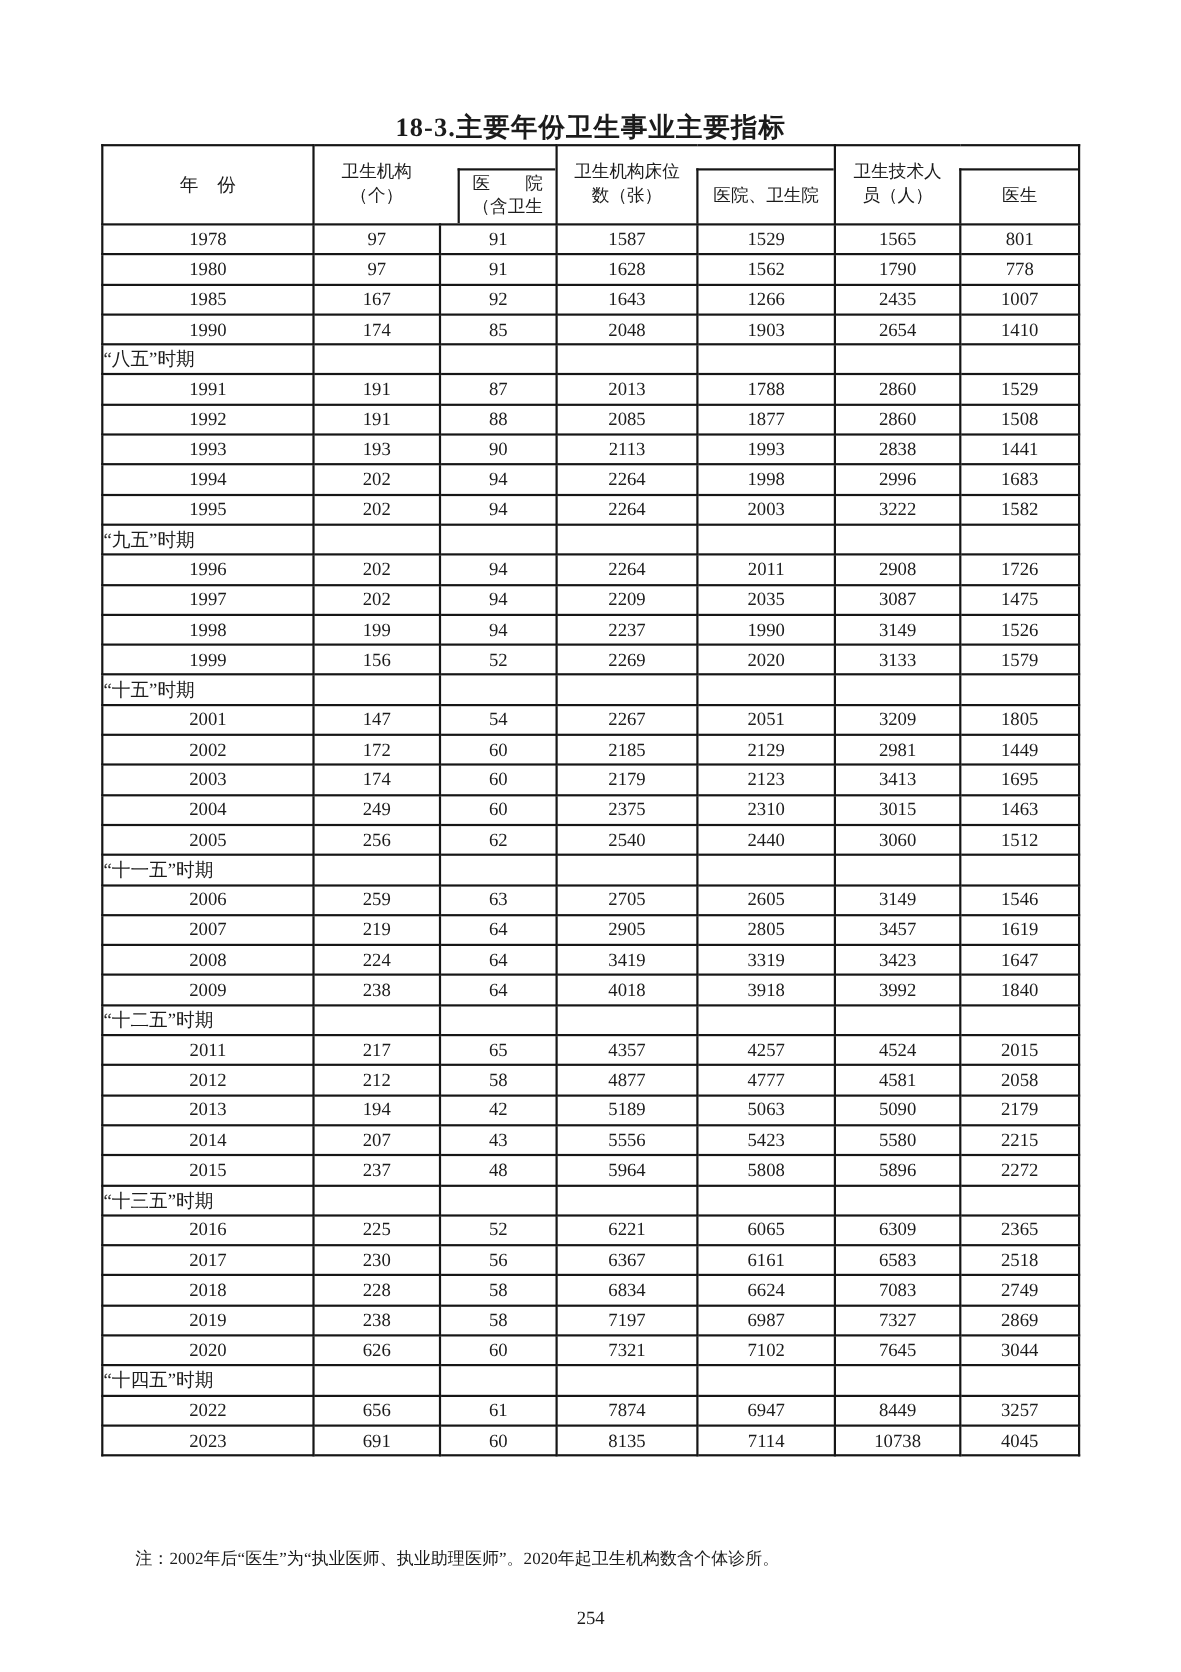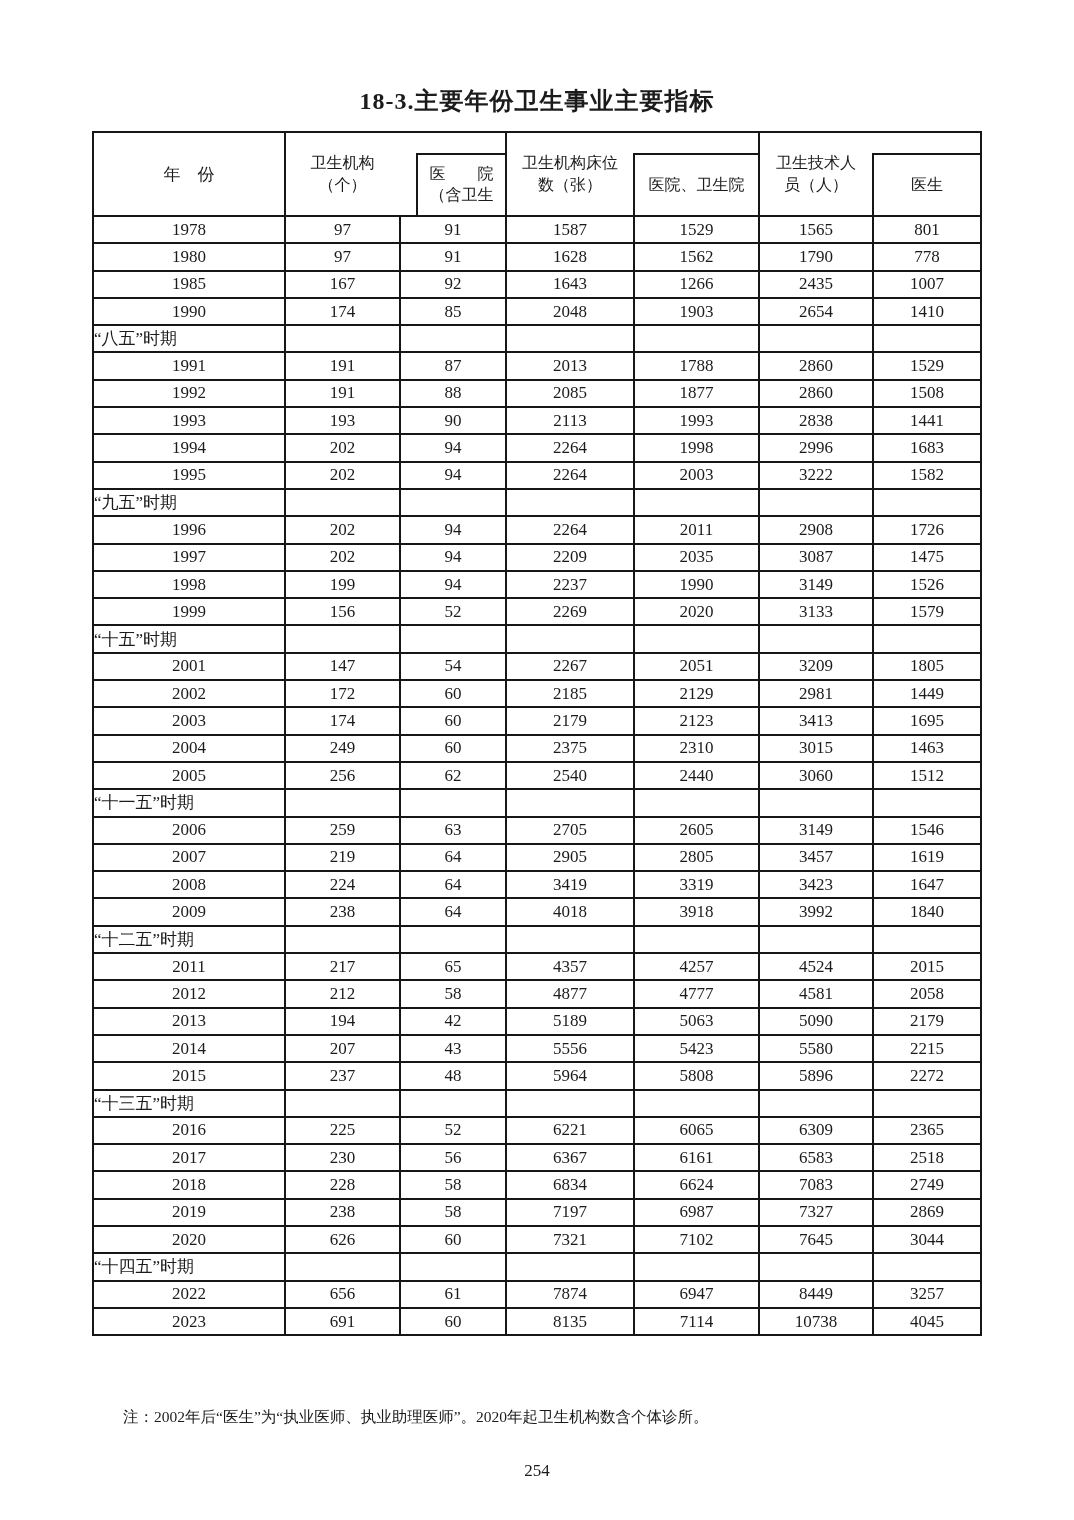--- a/index.html
+++ b/index.html
@@ -9,21 +9,21 @@
   }
   body {
     width: 1074px;
     height: 1520px;
     position: relative;
     font-family: "Liberation Serif", "DejaVu Serif", serif;
     color: #1b1b1b;
   }
   .doc-title {
     position: absolute;
-    top: 85px;
+    top: 100px;
     left: 0;
     width: 100%;
     text-align: center;
     font-size: 24px;
     font-weight: 700;
     letter-spacing: 1px;
   }
   table.stat-table {
     position: absolute;
     left: 92px;
@@ -31,21 +31,21 @@
     width: 888px;
     border-collapse: collapse;
     table-layout: fixed;
   }
   .stat-table th, .stat-table td {
     border: 2px solid #161616;
     padding: 0;
     font-weight: normal;
     overflow: hidden;
   }
-  .stat-table thead tr { height: 84px; }
+  .stat-table thead tr { height: 72px; }
   .stat-table tbody tr { height: 27.3px; }
   .head-year {
     text-align: center;
     font-size: 17px;
     vertical-align: middle;
   }
   .head-group {
     position: relative;
     vertical-align: top;
   }

